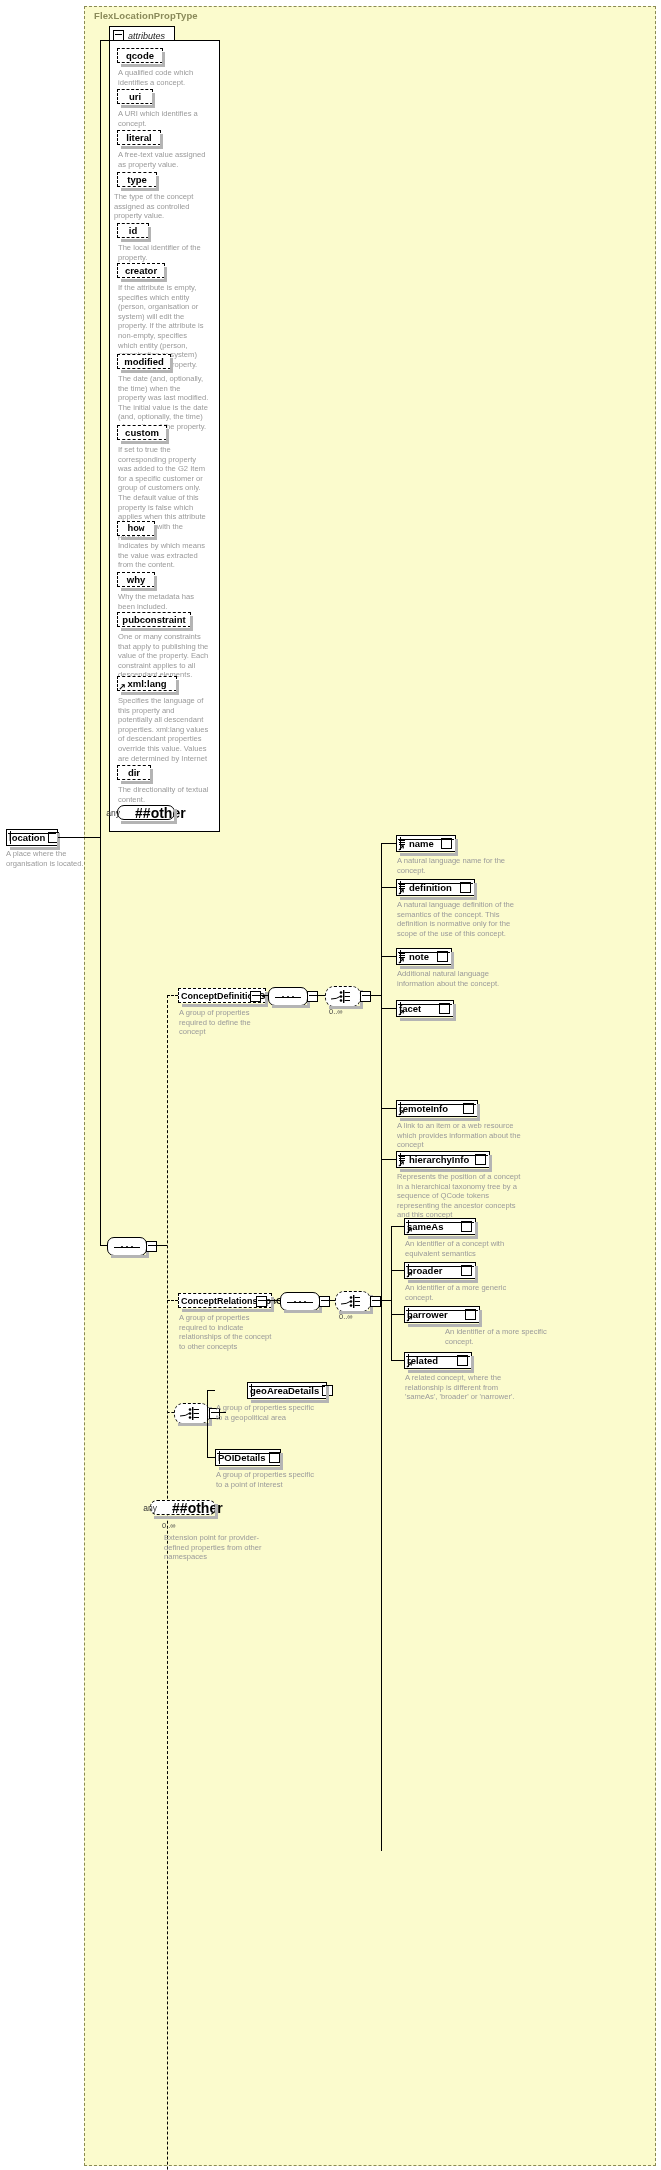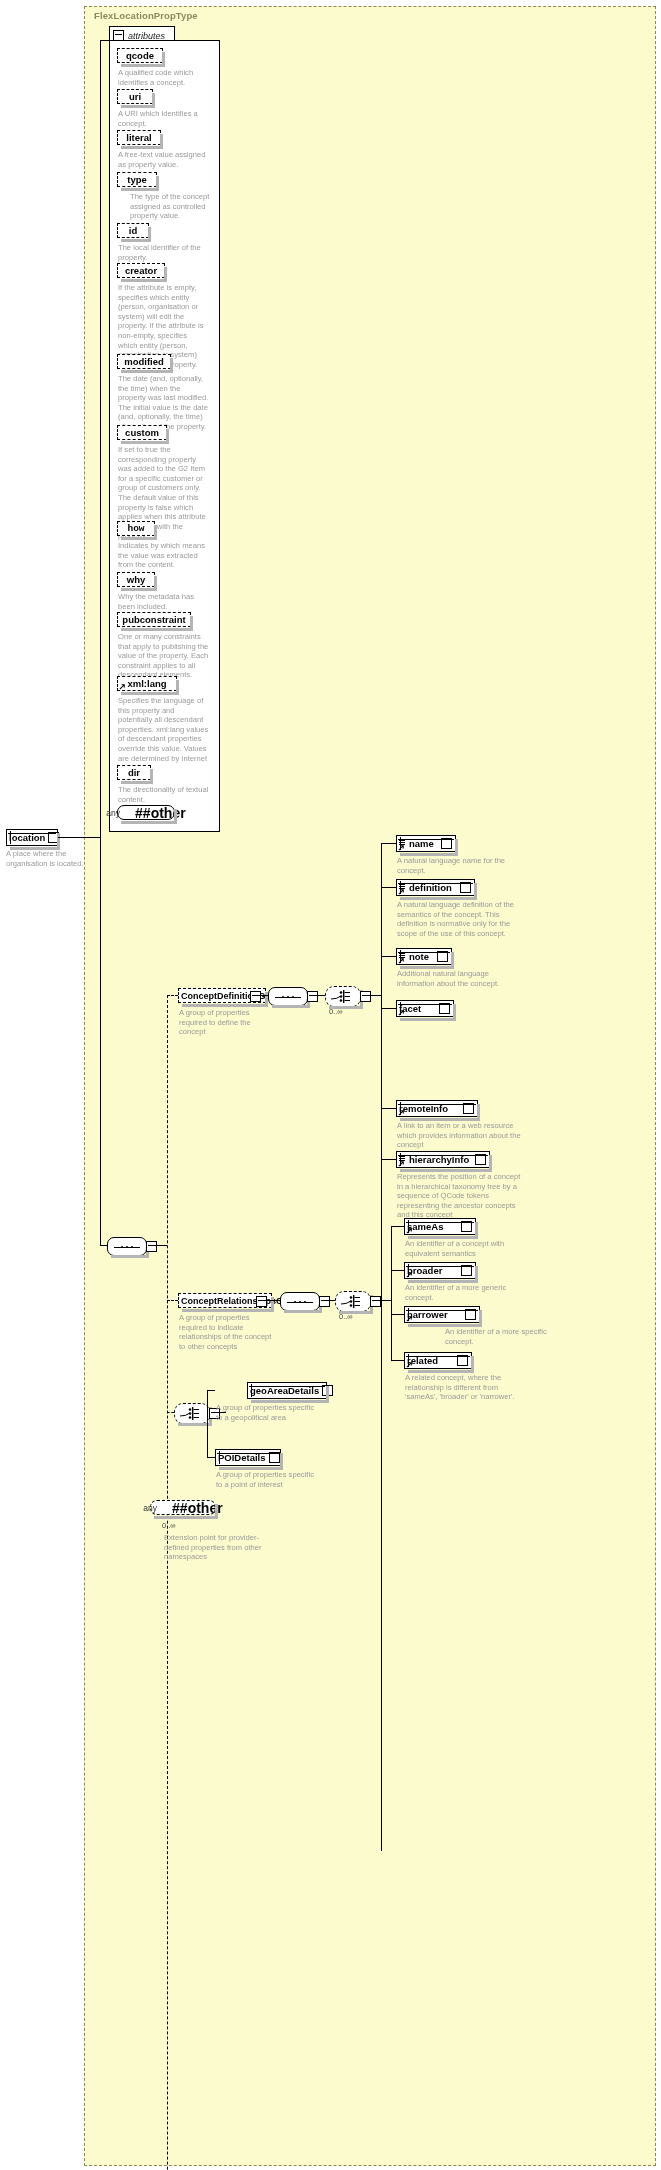--- a/index.html
+++ b/index.html
@@ -124,21 +124,21 @@
   <div class="node attr" style="left:117px;top:130px;width:44px;">
     <span class="shadow-r"></span>
       <span class="nm">literal</span>
   </div>
   <div class="desc" style="left:118px;top:150px;width:88px;">A free-text value assigned as property value.</div>
 
   <div class="node attr" style="left:117px;top:172px;width:40px;">
     <span class="shadow-r"></span>
       <span class="nm">type</span>
   </div>
-  <div class="desc" style="left:130px;top:192px;width:88px;">The type of the concept assigned as controlled property value.</div>
+  <div class="desc" style="left:114px;top:192px;width:88px;">The type of the concept assigned as controlled property value.</div>
 
   <div class="node attr" style="left:117px;top:223px;width:32px;">
     <span class="shadow-r"></span>
       <span class="nm">id</span>
   </div>
   <div class="desc" style="left:118px;top:243px;width:88px;">The local identifier of the property.</div>
 
   <div class="node attr" style="left:117px;top:263px;width:48px;">
     <span class="shadow-r"></span>
       <span class="nm">creator</span>

